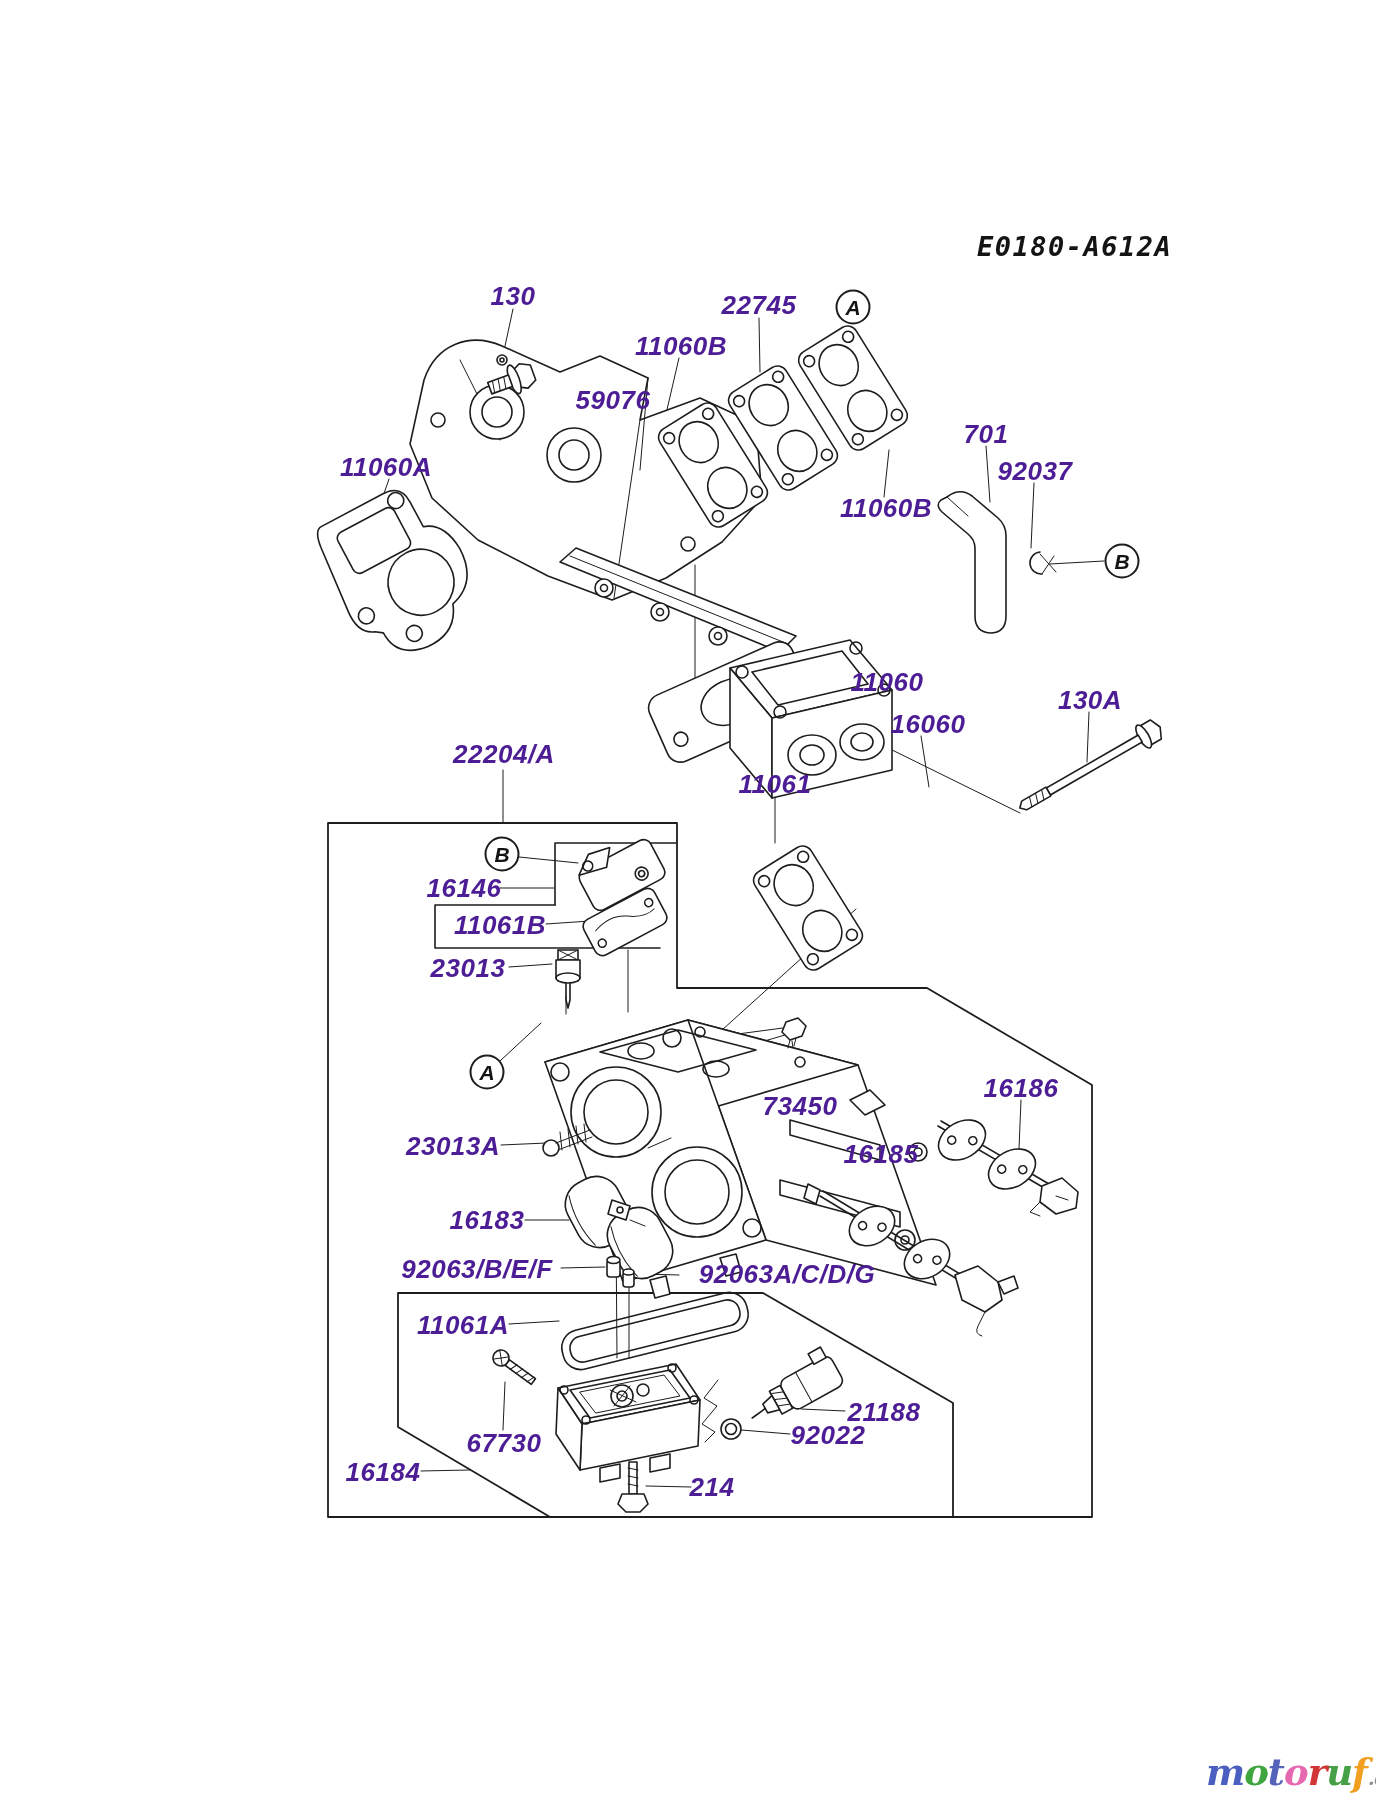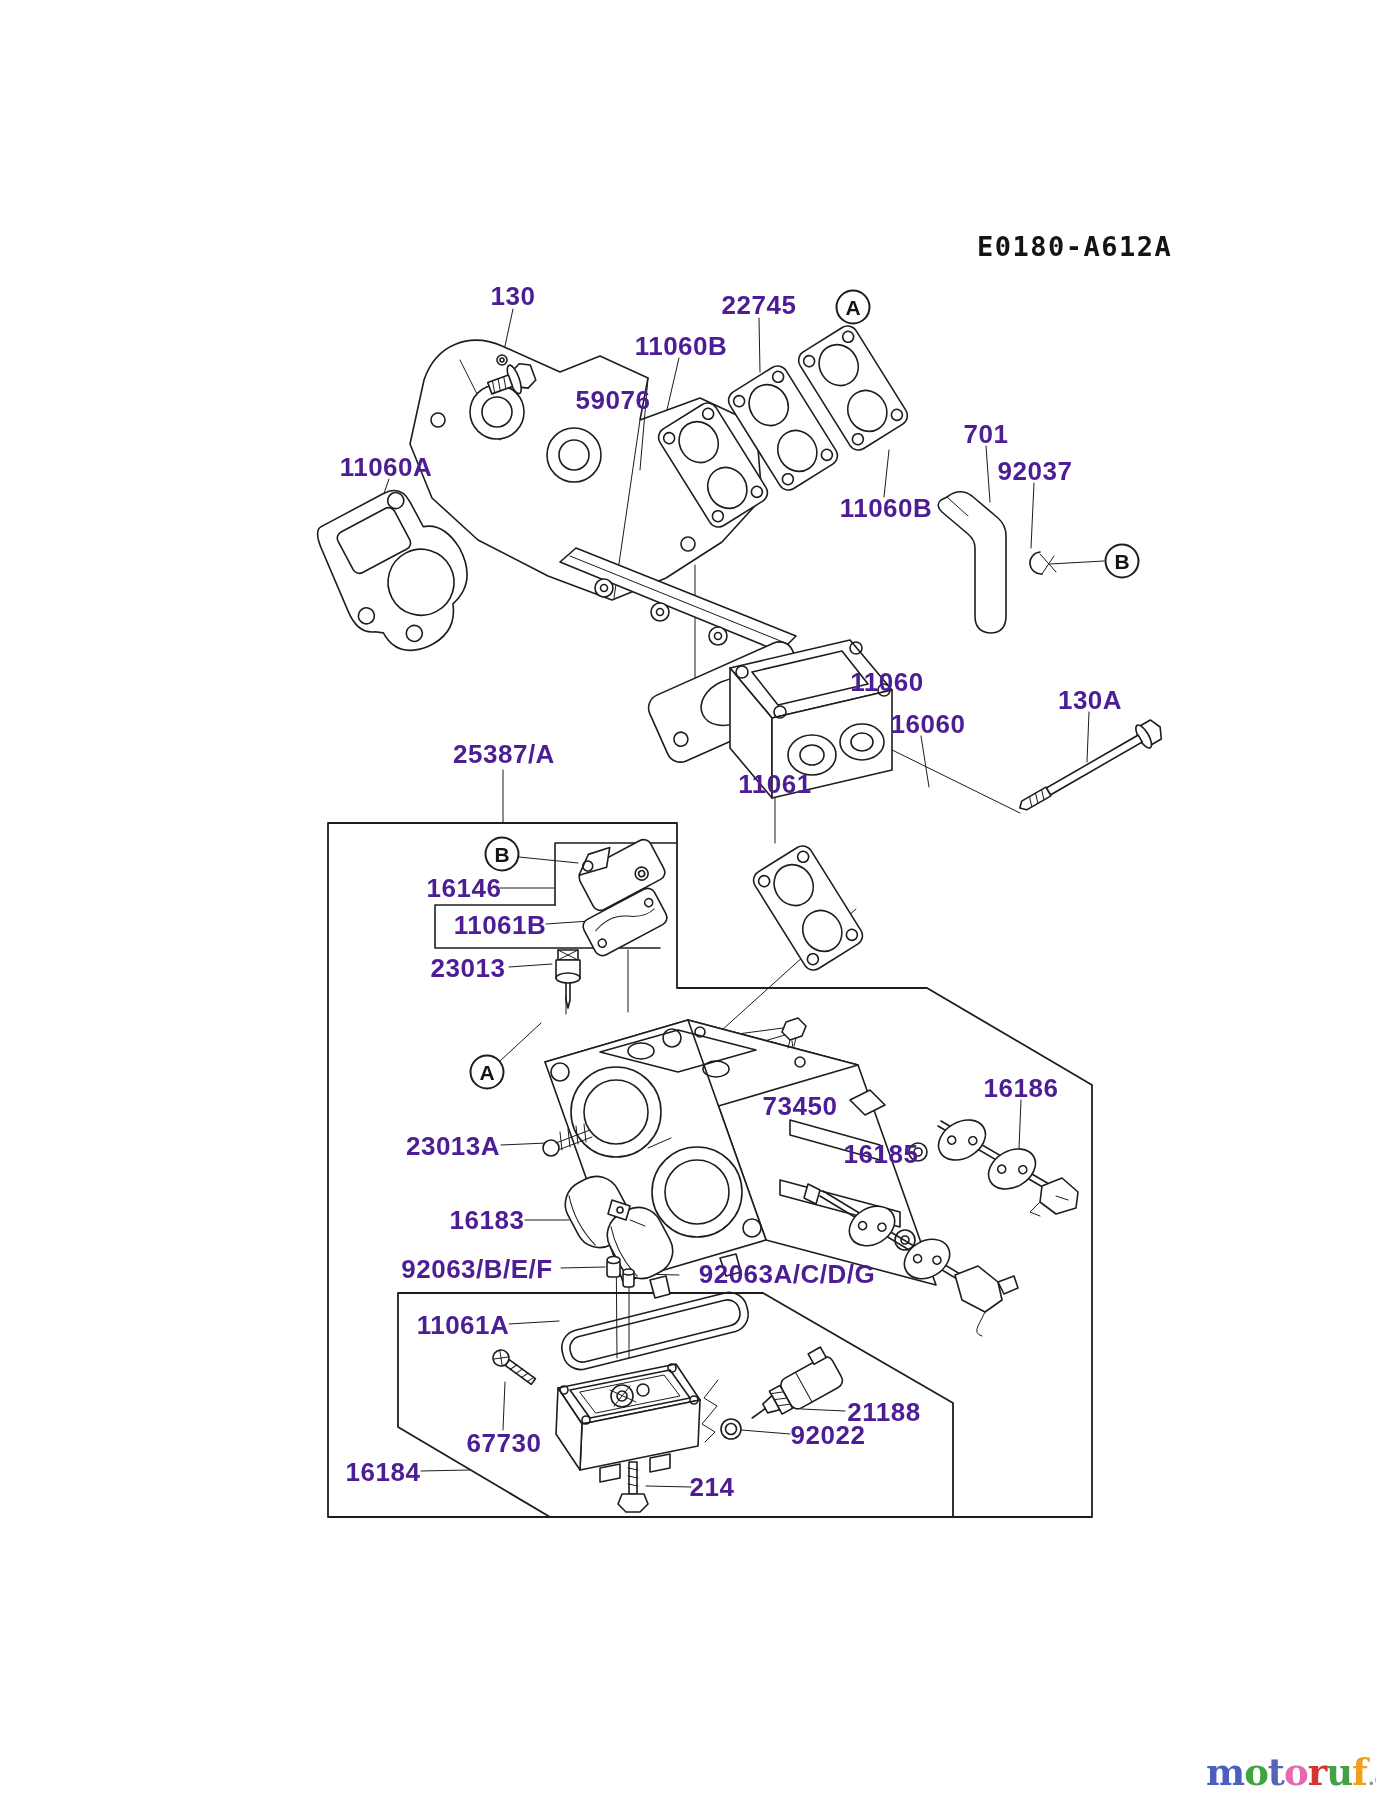--- a/index.html
+++ b/index.html
@@ -1,17 +1,17 @@
 <!DOCTYPE html>
 <html><head>
 <meta charset="utf-8">
 <style>
   html,body{margin:0;padding:0;background:#e8e8e8;}
   #page{position:relative;width:1376px;height:1800px;background:#ffffff;overflow:hidden;
-        font-family:"Liberation Sans",sans-serif;}
+        font-family:"Liberation Sans",sans-serif;font-style:italic;}
   #art{position:absolute;left:0;top:0;}
   #art path,#art circle,#art ellipse,#art rect,#art line,#art polyline,#art polygon{
      stroke:#1d1d1d;stroke-width:1.6;fill:none;stroke-linecap:round;stroke-linejoin:round;}
   #art .w{fill:#ffffff;}
   #art .thin{stroke-width:1.0;}
   #art .bx{stroke-width:1.8;}
   .plabel{position:absolute;transform:translate(-50%,-50%);color:#4c1d95;
           font-weight:700;font-size:26px;letter-spacing:0.5px;white-space:nowrap;}
   .callout{position:absolute;transform:translate(-50%,-50%);width:31px;height:31px;
            border:2.2px solid #1d1d1d;border-radius:50%;color:#141414;background:#fff;
@@ -354,21 +354,21 @@
   <div class="plabel" style="left:681px;top:346px">11060B</div>
   <div class="plabel" style="left:613px;top:400px">59076</div>
   <div class="plabel" style="left:386px;top:467px">11060A</div>
   <div class="plabel" style="left:986px;top:434px">701</div>
   <div class="plabel" style="left:1035px;top:471px">92037</div>
   <div class="plabel" style="left:886px;top:508px">11060B</div>
   <div class="plabel" style="left:887px;top:682px">11060</div>
   <div class="plabel" style="left:1090px;top:700px">130A</div>
   <div class="plabel" style="left:928px;top:724px">16060</div>
   <div class="plabel" style="left:775px;top:784px">11061</div>
-  <div class="plabel" style="left:504px;top:754px">25387/A</div>
+  <div class="plabel" style="left:504px;top:754px">22204/A</div>
   <div class="plabel" style="left:464px;top:888px">16146</div>
   <div class="plabel" style="left:500px;top:925px">11061B</div>
   <div class="plabel" style="left:468px;top:968px">23013</div>
   <div class="plabel" style="left:800px;top:1106px">73450</div>
   <div class="plabel" style="left:1021px;top:1088px">16186</div>
   <div class="plabel" style="left:453px;top:1146px">23013A</div>
   <div class="plabel" style="left:881px;top:1154px">16185</div>
   <div class="plabel" style="left:487px;top:1220px">16183</div>
   <div class="plabel" style="left:477px;top:1269px">92063/B/E/F</div>
   <div class="plabel" style="left:787px;top:1274px">92063A/C/D/G</div>

